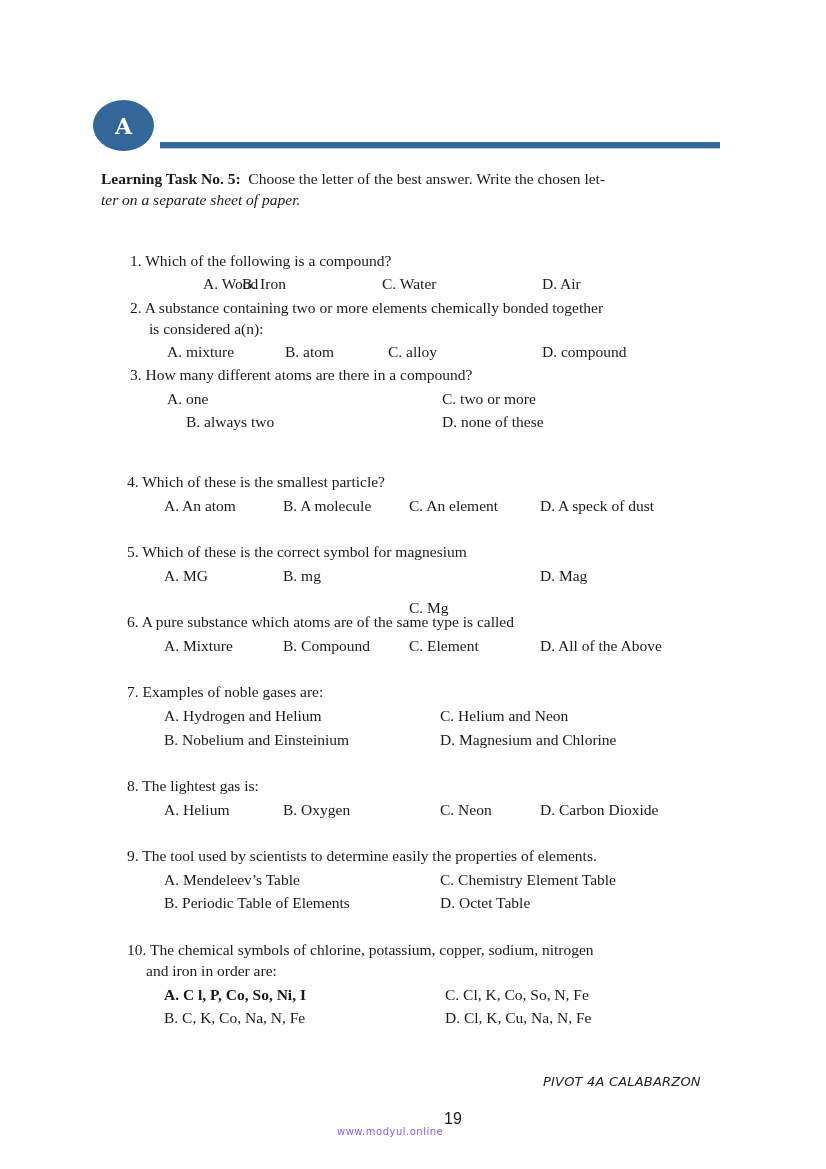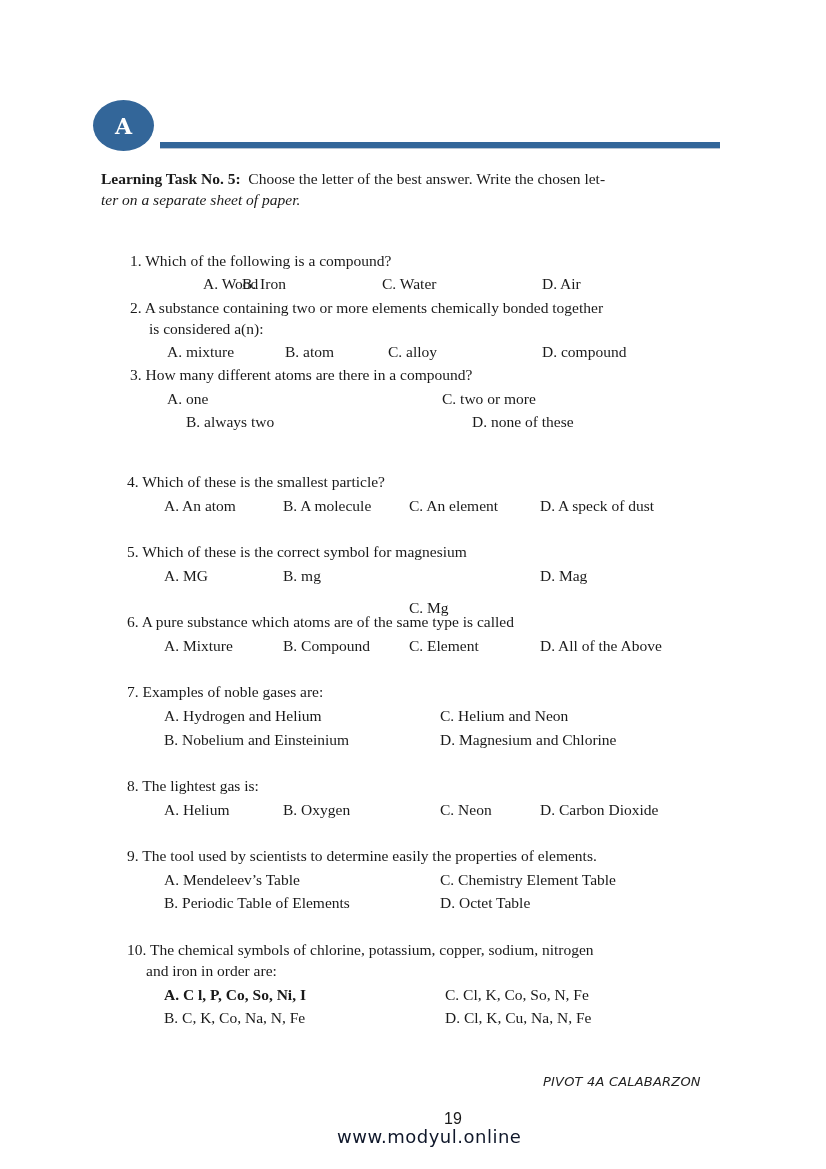--- a/index.html
+++ b/index.html
@@ -9,21 +9,21 @@
     .badge { left: 93px; top: 100px; width: 61px; height: 51px; border-radius: 50%;
              background: #336699; color: #ffffff; font-weight: bold; font-size: 22px;
              display: flex; align-items: center; justify-content: center;
              font-family: "DejaVu Serif", serif; }
     .rule { left: 160px; top: 142px; width: 560px; height: 6px; background: #336699; }
     .rule-shadow { left: 160px; top: 148px; width: 560px; height: 1px; background: #b8c4d2; }
     .txt { font-family: "Liberation Serif", serif; font-size: 15.5px; white-space: nowrap; }
     .footer { font-family: "DejaVu Sans", sans-serif; font-style: italic; font-size: 13px;
               letter-spacing: 0.2px; color: #222; }
     .pagenum { font-family: Liberation Sans, sans-serif; font-size: 16px; margin-left: 48px; }
-    .watermark { font-family: "DejaVu Sans", sans-serif; font-size: 18px; color: #0f172a;
+    .watermark { font-family: "DejaVu Sans", sans-serif; font-size: 10px; color: #8b5cf6;
                  letter-spacing: 0.5px; }
   </style>
 </head>
 <body>
 
 <div class="abs badge">
   <span>A</span>
 </div>
 <div class="abs rule"></div>
 <div class="abs rule-shadow"></div>
@@ -49,21 +49,21 @@
 <div class="abs txt" style="left:285px; top:343px;">B. atom</div>
 <div class="abs txt" style="left:388px; top:343px;">C. alloy</div>
 <div class="abs txt" style="left:542px; top:343px;">D. compound</div>
 
 <div class="abs txt" style="left:130px; top:366px;">
   <span>3.</span> <span>How many different atoms are there in a compound?</span>
 </div>
 <div class="abs txt" style="left:167px; top:390px;">A. one</div>
 <div class="abs txt" style="left:442px; top:390px;">C. two or more</div>
 <div class="abs txt" style="left:174px; top:413px;margin-left:12px;">B. always two</div>
-<div class="abs txt" style="left:442px; top:413px;margin-left:30px;">D. none of these</div>
+<div class="abs txt" style="left:442px; top:413px;">D. none of these</div>
 
 <div class="abs txt" style="left:127px; top:473px;">
   <span>4.</span> <span>Which of these is the smallest particle?</span>
 </div>
 <div class="abs txt" style="left:164px; top:497px;">A. An atom</div>
 <div class="abs txt" style="left:283px; top:497px;">B. A molecule</div>
 <div class="abs txt" style="left:409px; top:497px;">C. An element</div>
 <div class="abs txt" style="left:540px; top:497px;">D. A speck of dust</div>
 
 <div class="abs txt" style="left:127px; top:543px;">

